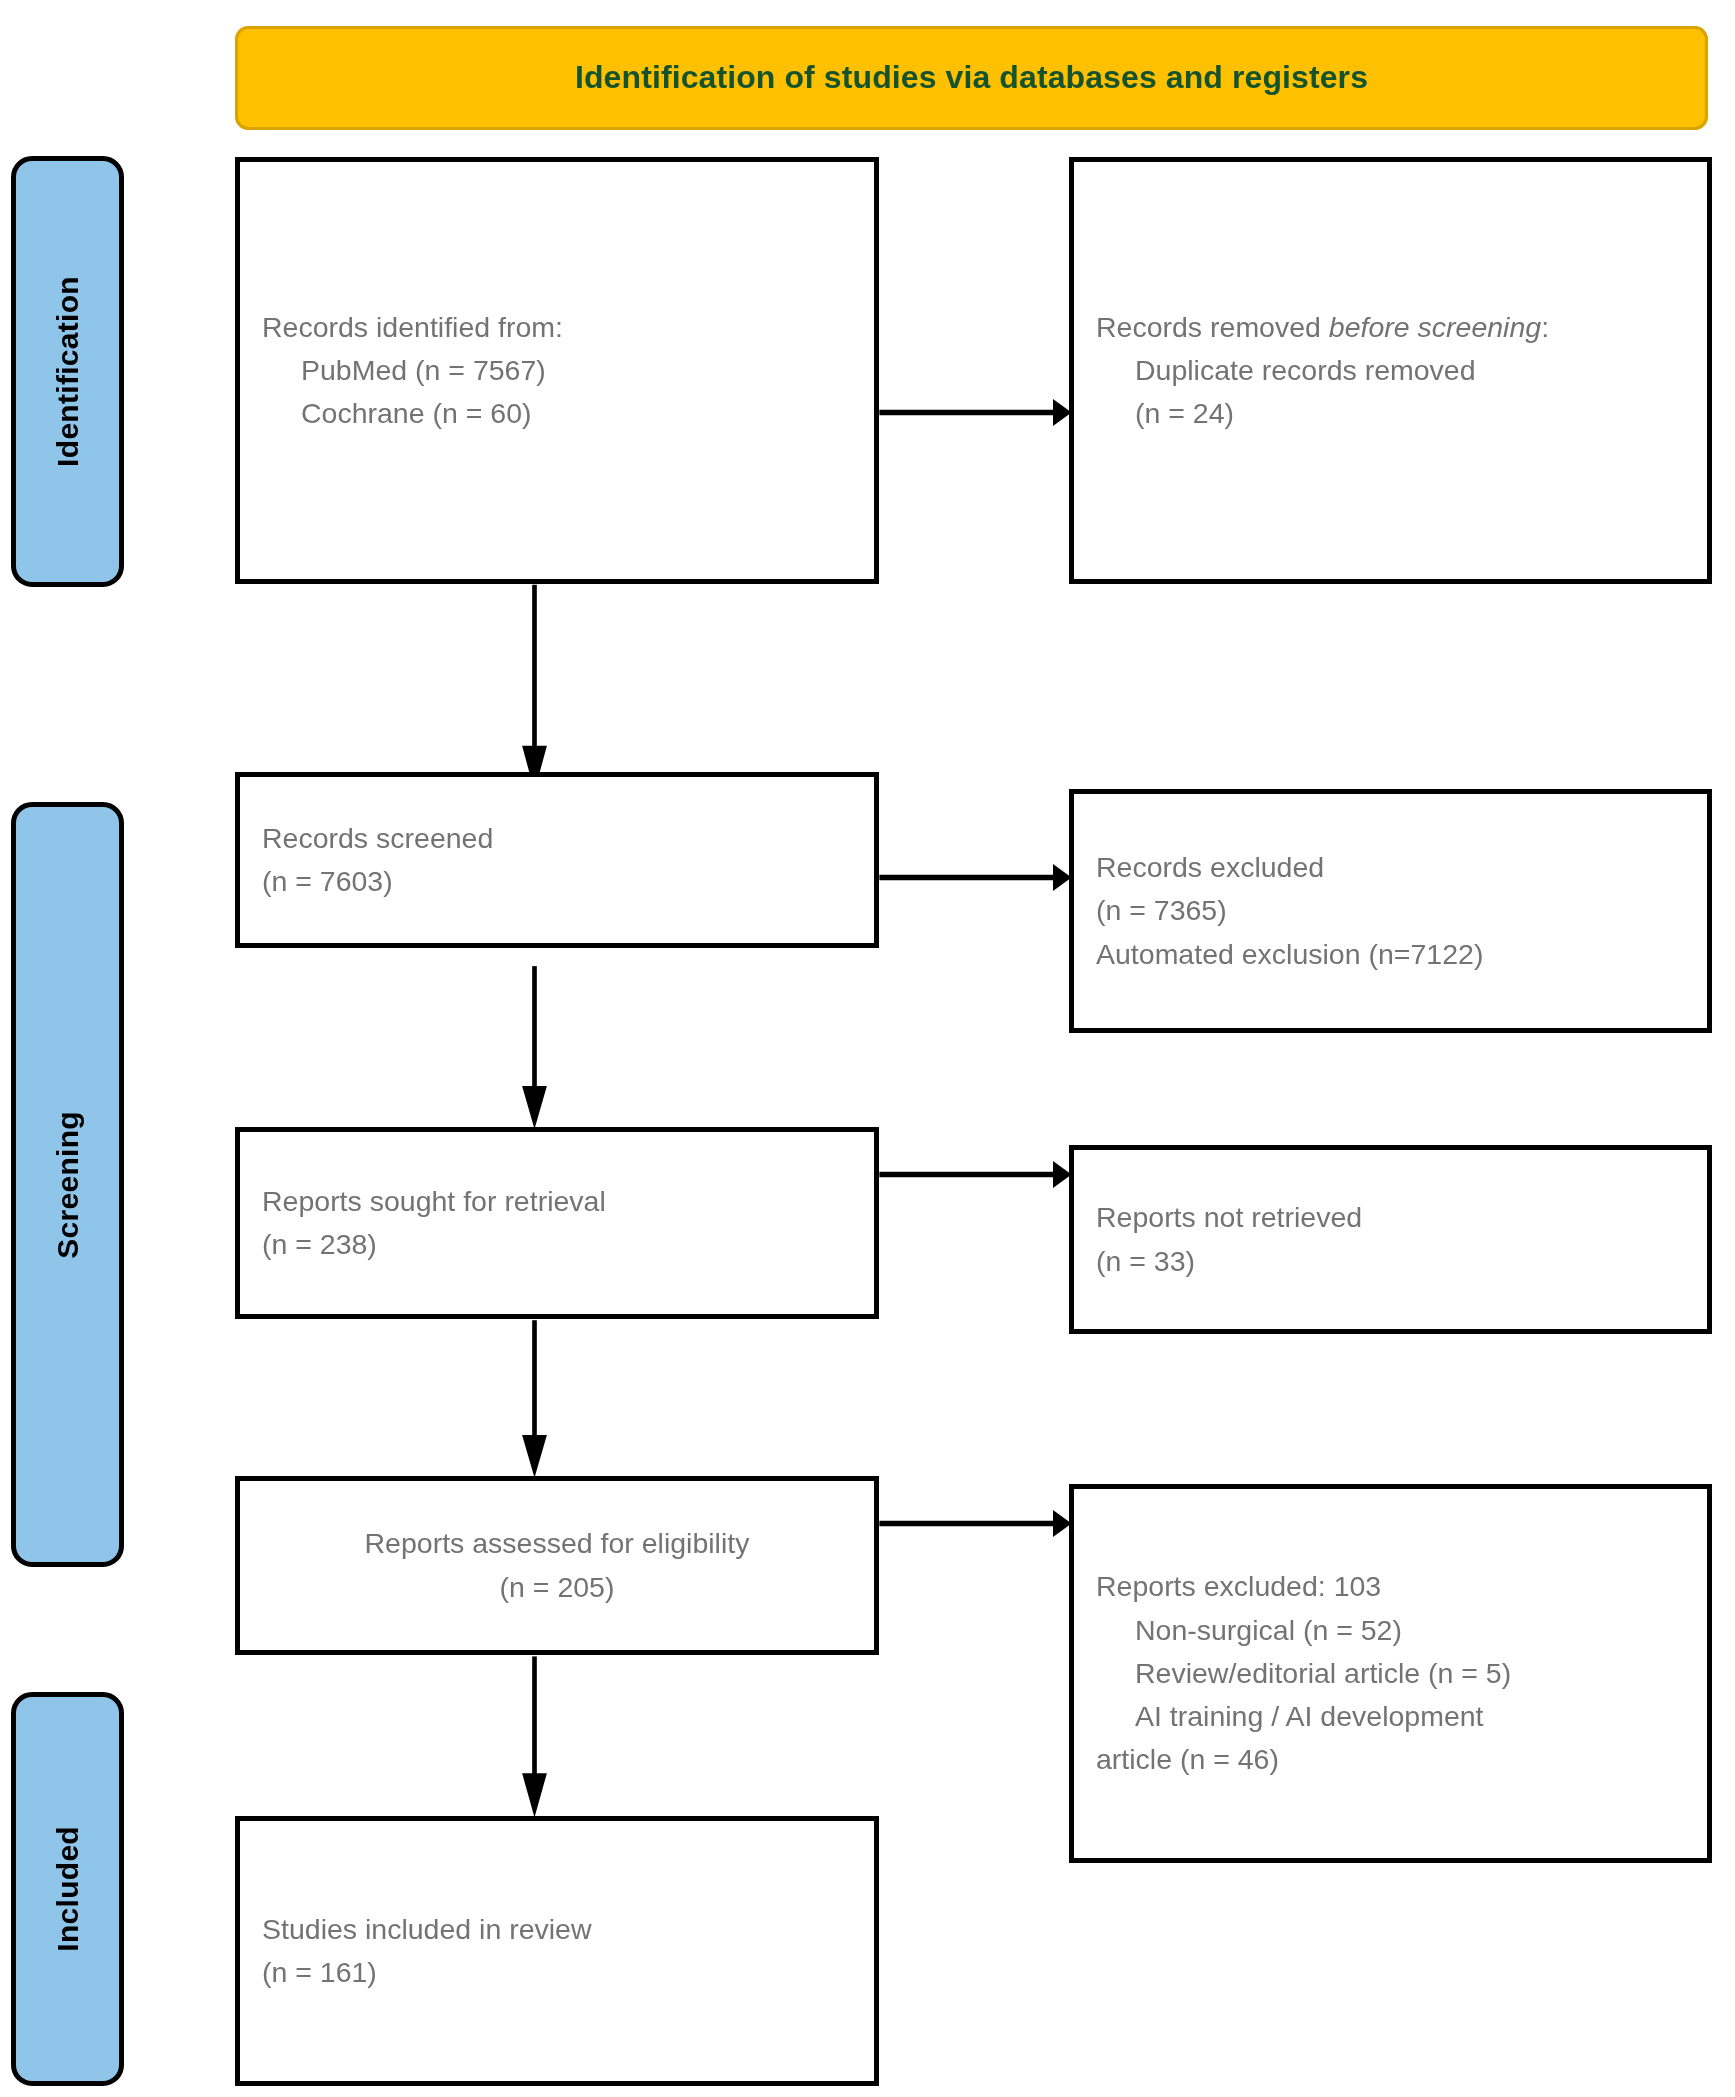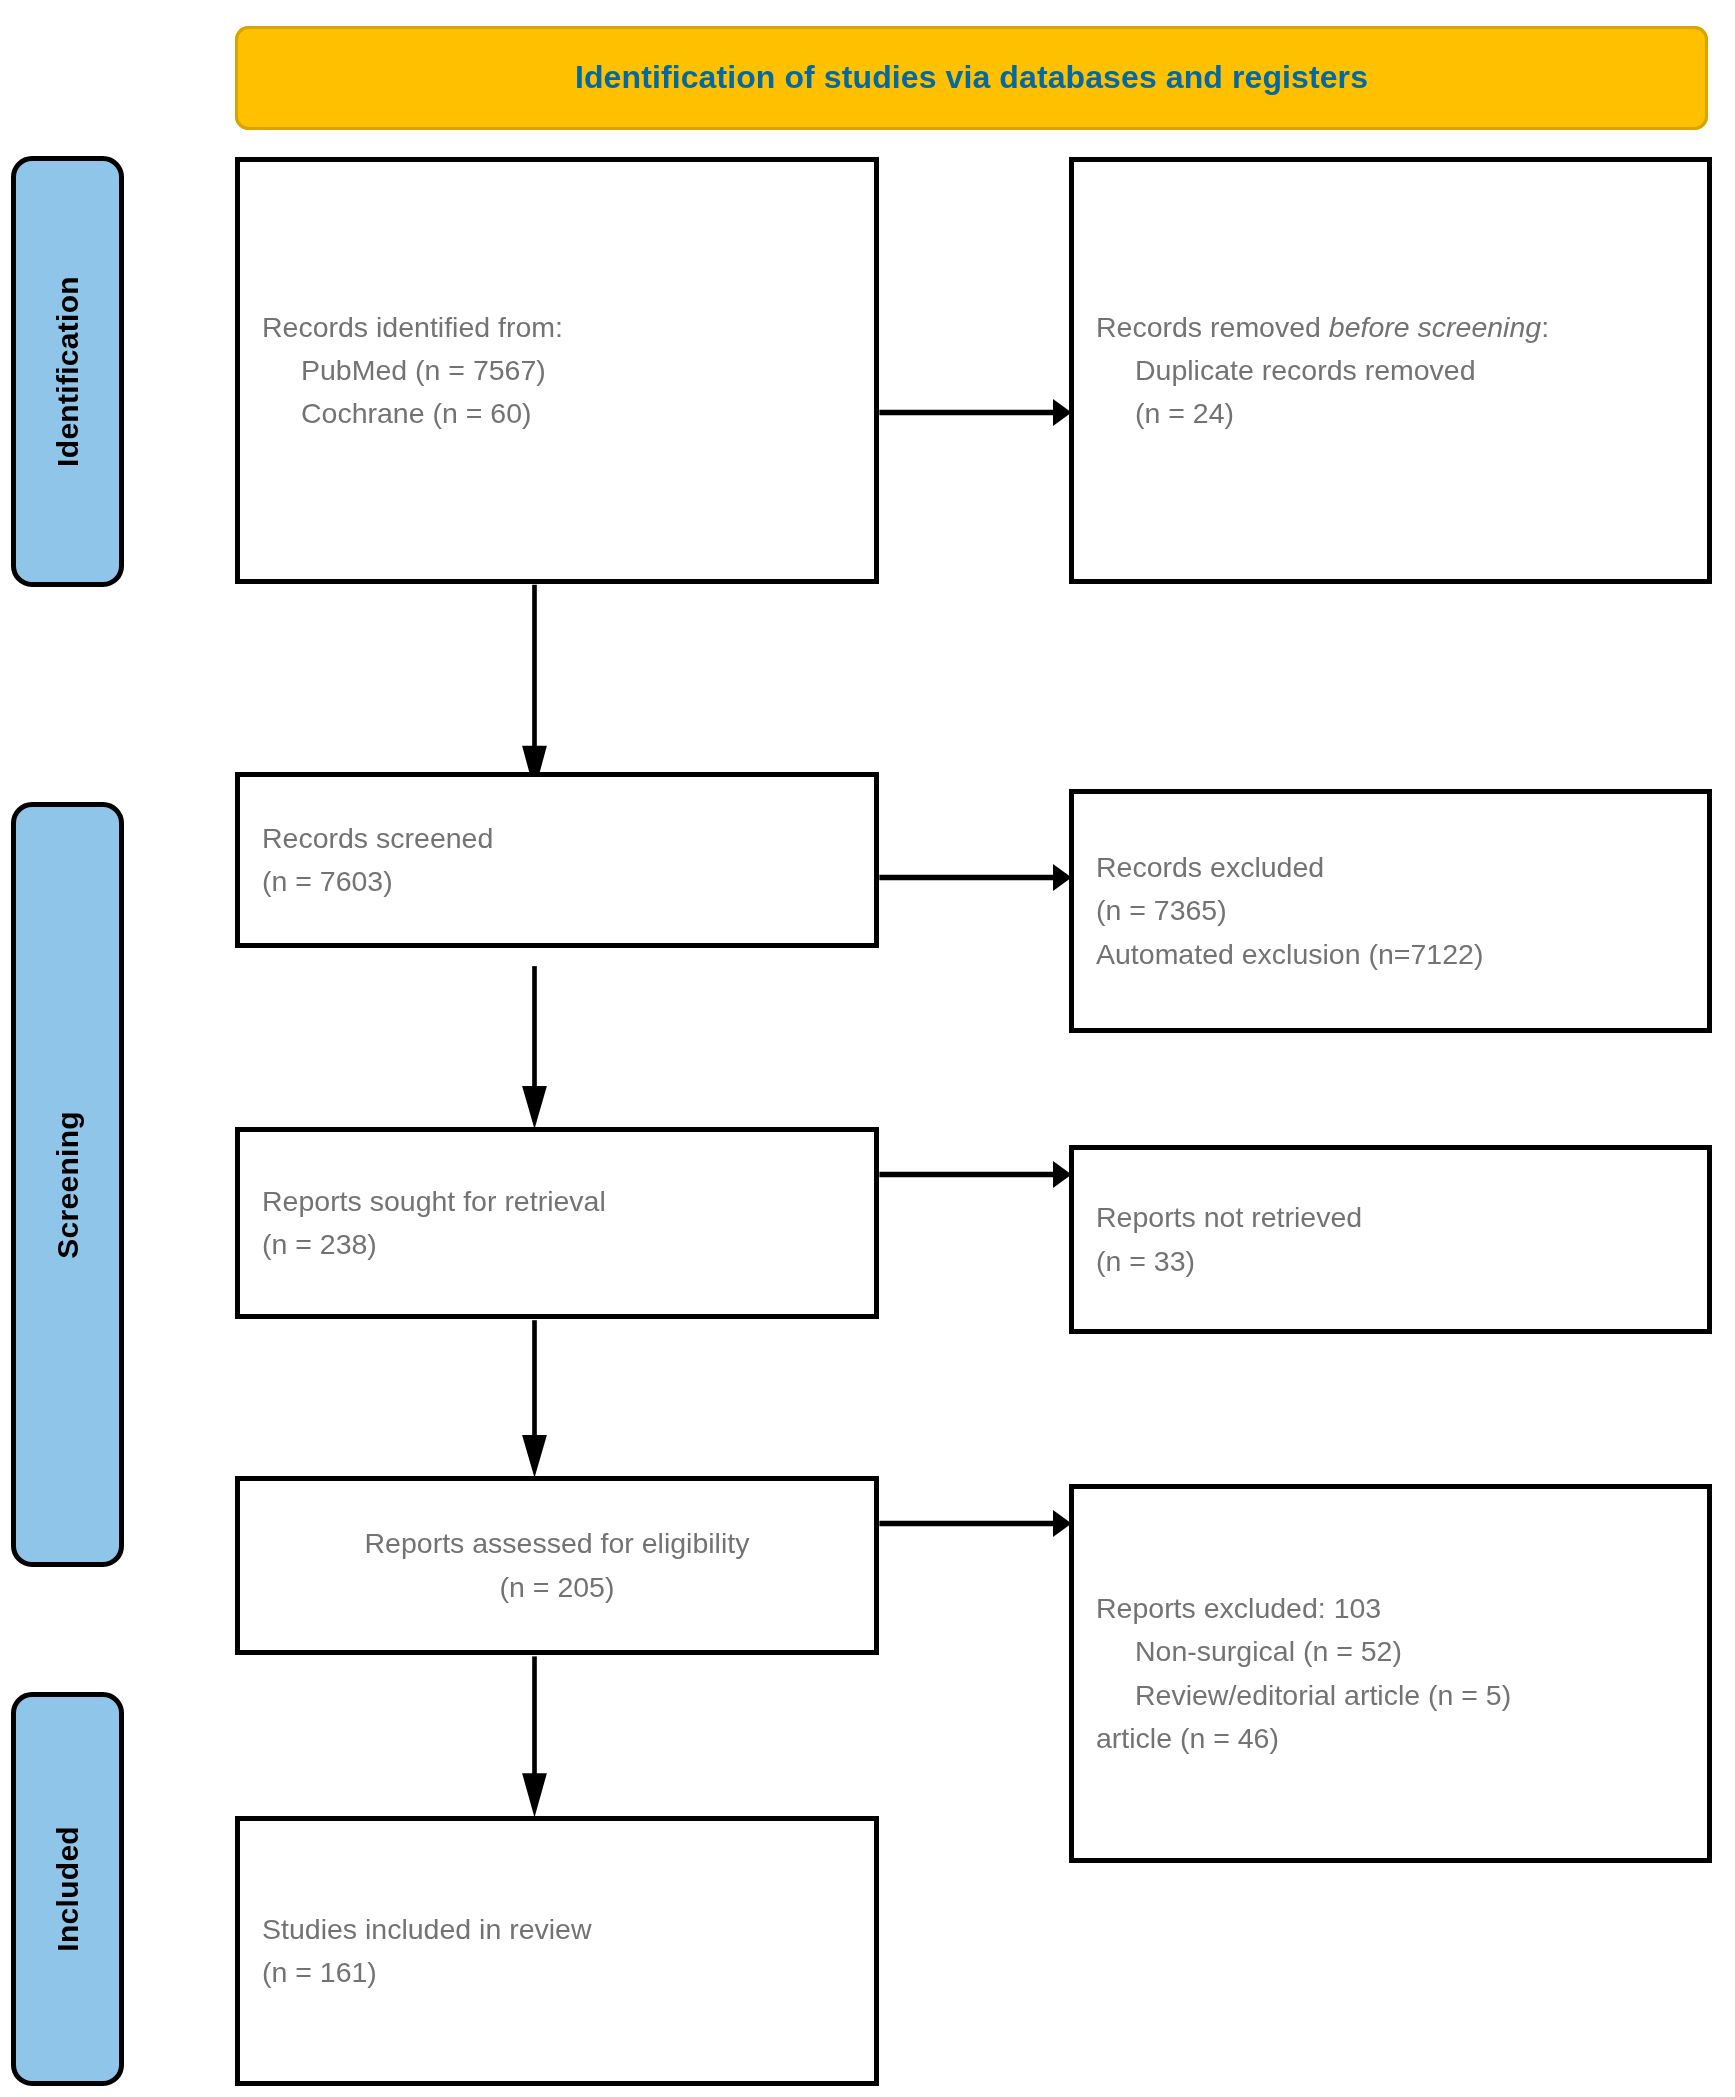--- a/index.html
+++ b/index.html
@@ -24,21 +24,21 @@
     background:#FFC000;
     border-radius:13.5px;
     box-shadow:0 0 0 3.1px #D9A300 inset;
     display:flex; align-items:center; justify-content:center;
     box-sizing:border-box;
   }
   .stage-header-label{
     font-size:32px;
     font-weight:bold;
     letter-spacing:0.1px;
-    color:#0369a1;
+    color:#14532d;
     text-align:left;
     line-height:1.1;
   }
 
   
   .phase-bar{
     position:absolute;
     left:11.4px;
     width:113px;
     background:#8FC5E9;
@@ -228,20 +228,21 @@
       <p class="flow-line">Reports assessed for eligibility</p>
       <p class="flow-line">(n = 205)</p>
     </div>
   </div>
 
   <div class="flow-box" id="box-reports-excluded">
     <div class="body">
       <p class="flow-line">Reports excluded: 103</p>
       <p class="flow-line indent">Non-surgical (n = 52)</p>
       <p class="flow-line indent">Review/editorial article (n = 5)</p>
+      <p class="flow-line justify-indent">AI training / AI development</p>
       <p class="flow-line">article (n = 46)</p>
     </div>
   </div>
 
   <div class="conn" id="arrow-h-4">
     <svg width="193" height="31" viewBox="0 0 372 60">
       <line x1="0" y1="30" x2="336" y2="30" stroke="#000" stroke-width="11"></line>
       <polygon points="336,4 372,30 336,56" fill="#000"></polygon>
     </svg>
   </div>

